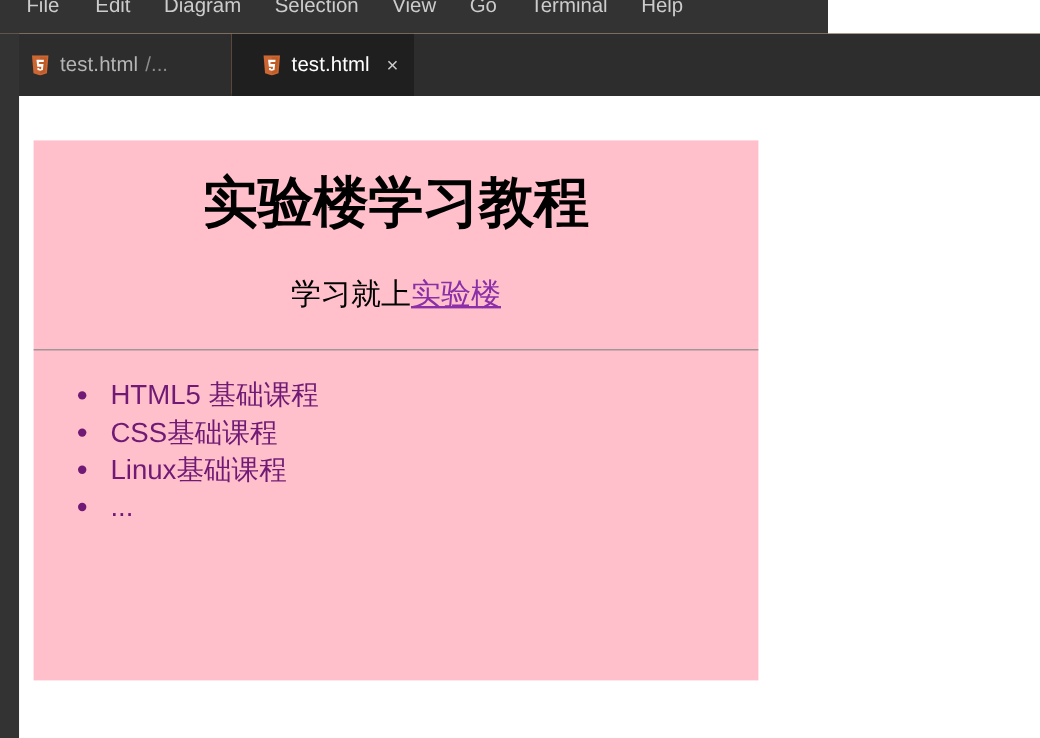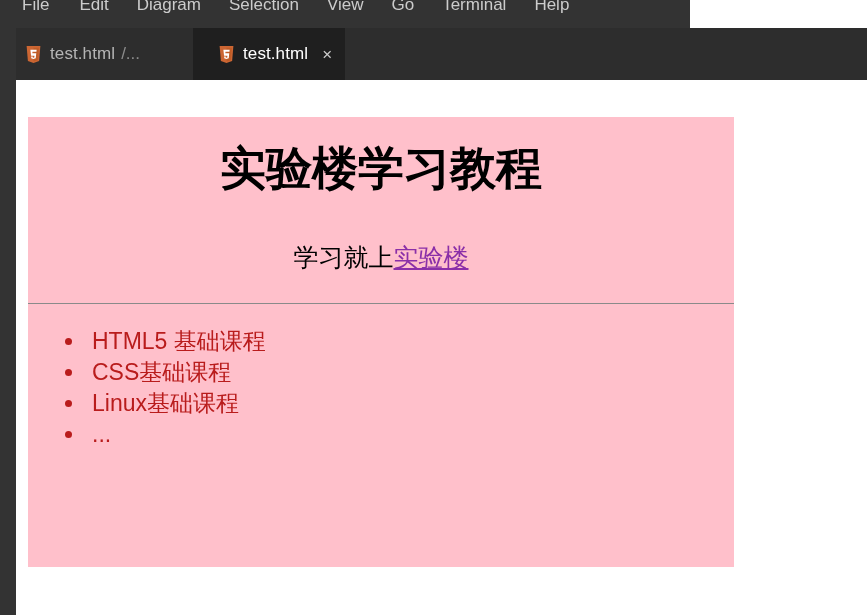--- a/index.html
+++ b/index.html
@@ -137,40 +137,40 @@
     width: 851px;
     height: 535px;
     background: #ffffff;
     overflow: hidden;
   }
 
   .doc-body {
     position: absolute;
     left: 12px;
     top: 37px;
-    width: 706px;
+    width: 604px;
     height: 450px;
     background: #ffc0cb;
     box-sizing: border-box;
     padding: 0;
   }
 
   .doc-h1 {
     margin: 0;
     padding: 24px 0 0 0;
     font-size: 46px;
     font-weight: bold;
     color: #000000;
     text-align: center;
     line-height: 1.18;
     letter-spacing: 0px;
   }
 
   .doc-sub {
-    margin: 16px;
+    margin: 4px;
     padding: 31px 0 0 0;
     font-size: 25px;
     color: #000000;
     text-align: center;
     line-height: 1.2;
   }
   .doc-link {
     color: #8b2fa8;
     text-decoration: underline;
     cursor: pointer;
@@ -194,21 +194,21 @@
 
   .doc-ul {
     margin: 0;
     padding: 22px 0 0 58px;
     list-style: disc;
     color: #000000;
   }
   .doc-ul li {
     font-size: 23px;
     line-height: 1.35;
-    color: #b91c1c;
+    color: #701a75;
     padding-left: 6px;
   }
 </style>
 </head>
 <body>
 
 <div id="app">
 
   <div class="menubar">
     <div class="menubar-inner">

